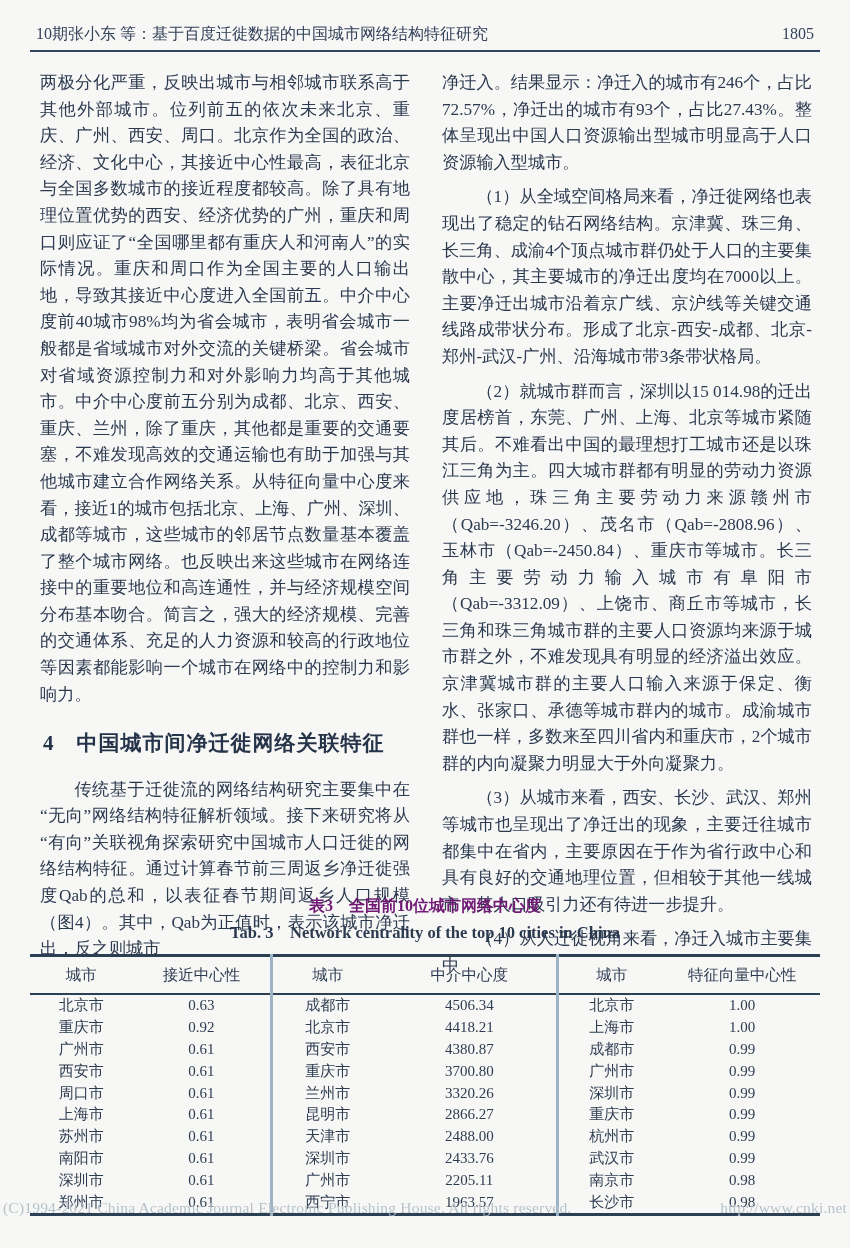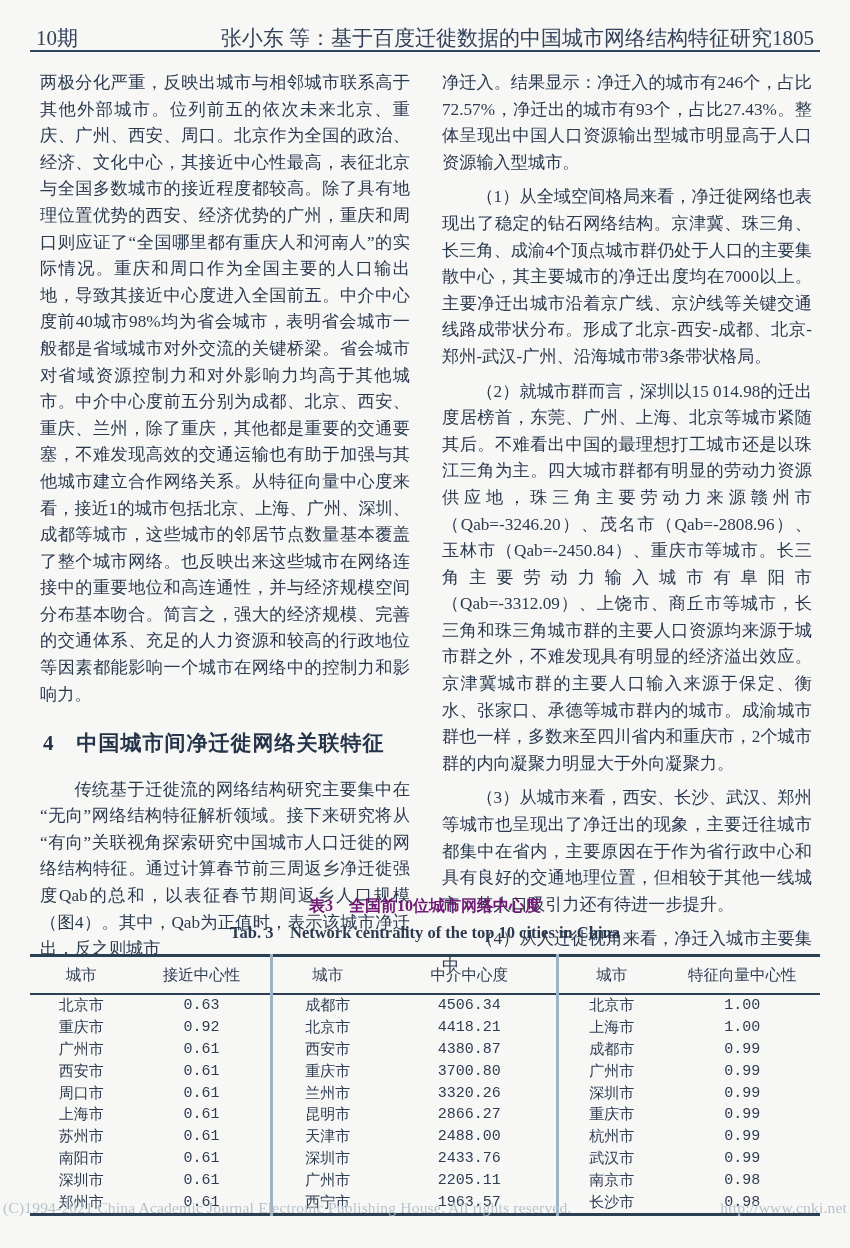--- a/index.html
+++ b/index.html
@@ -5,23 +5,23 @@
   html,body{margin:0;padding:0;background:#f7f7f5;}
   .page{
     position:relative;width:850px;height:1248px;overflow:hidden;
     background:#f7f7f5;color:#2e3c52;
     font-family:"Liberation Serif","DejaVu Serif",serif;
   }
   
   .running-head{
     position:absolute;top:24px;left:36px;right:36px;
     display:flex;justify-content:space-between;align-items:baseline;
-    font-size:21px;color:#33415a;
+    font-size:16px;color:#33415a;
   }
-  .running-head .mid{flex:1;text-align:right;}
+  .running-head .mid{flex:1;text-align:left;}
   .head-rule{position:absolute;top:50px;left:30px;right:30px;height:2px;background:#31455f;}
   
   .col{
     position:absolute;top:62px;width:386px;
     font-size:17.2px;line-height:26.6px;text-align:justify;
     text-justify:inter-ideograph;color:#2c3a50;
   }
   .col-left{left:32px;}
   .col-right{left:434px;}
   .col p{margin:8px;}
@@ -30,21 +30,21 @@
     font-size:21px;font-weight:bold;color:#26344a;
     margin:21px 0 19px 11px;line-height:1.35;letter-spacing:1px;
   }
   
   .table-block{position:absolute;top:896px;left:30px;width:790px;}
   .cap-zh{text-align:center;font-weight:bold;font-size:16px;color:#701a75;margin:0 0 5px 0;}
   .cap-en{text-align:center;font-weight:bold;font-size:16.5px;color:#2c3a50;margin:0 0 10px 0;}
   table.centrality{
     width:100%;border-collapse:collapse;
     border-top:3px solid #2c4054;border-bottom:3px solid #2c4054;
-    font-size:15px;color:#2e3c52;font-family:Liberation Mono, monospace;
+    font-size:15px;color:#2e3c52;
   }
   table.centrality thead th{
     font-weight:normal;font-size:15.5px;height:36px;
     border-bottom:2px solid #2c4054;text-align:center;padding:0;
   }
   table.centrality tbody td{height:21.8px;text-align:center;padding:0;}
   .sep{border-right:3px solid #9db4c6;}
   col.c1{width:13%;}col.c2{width:17.6%;}col.c3{width:14%;}
   col.c4{width:22.2%;}col.c5{width:13.5%;}col.c6{width:19.7%;}
   

